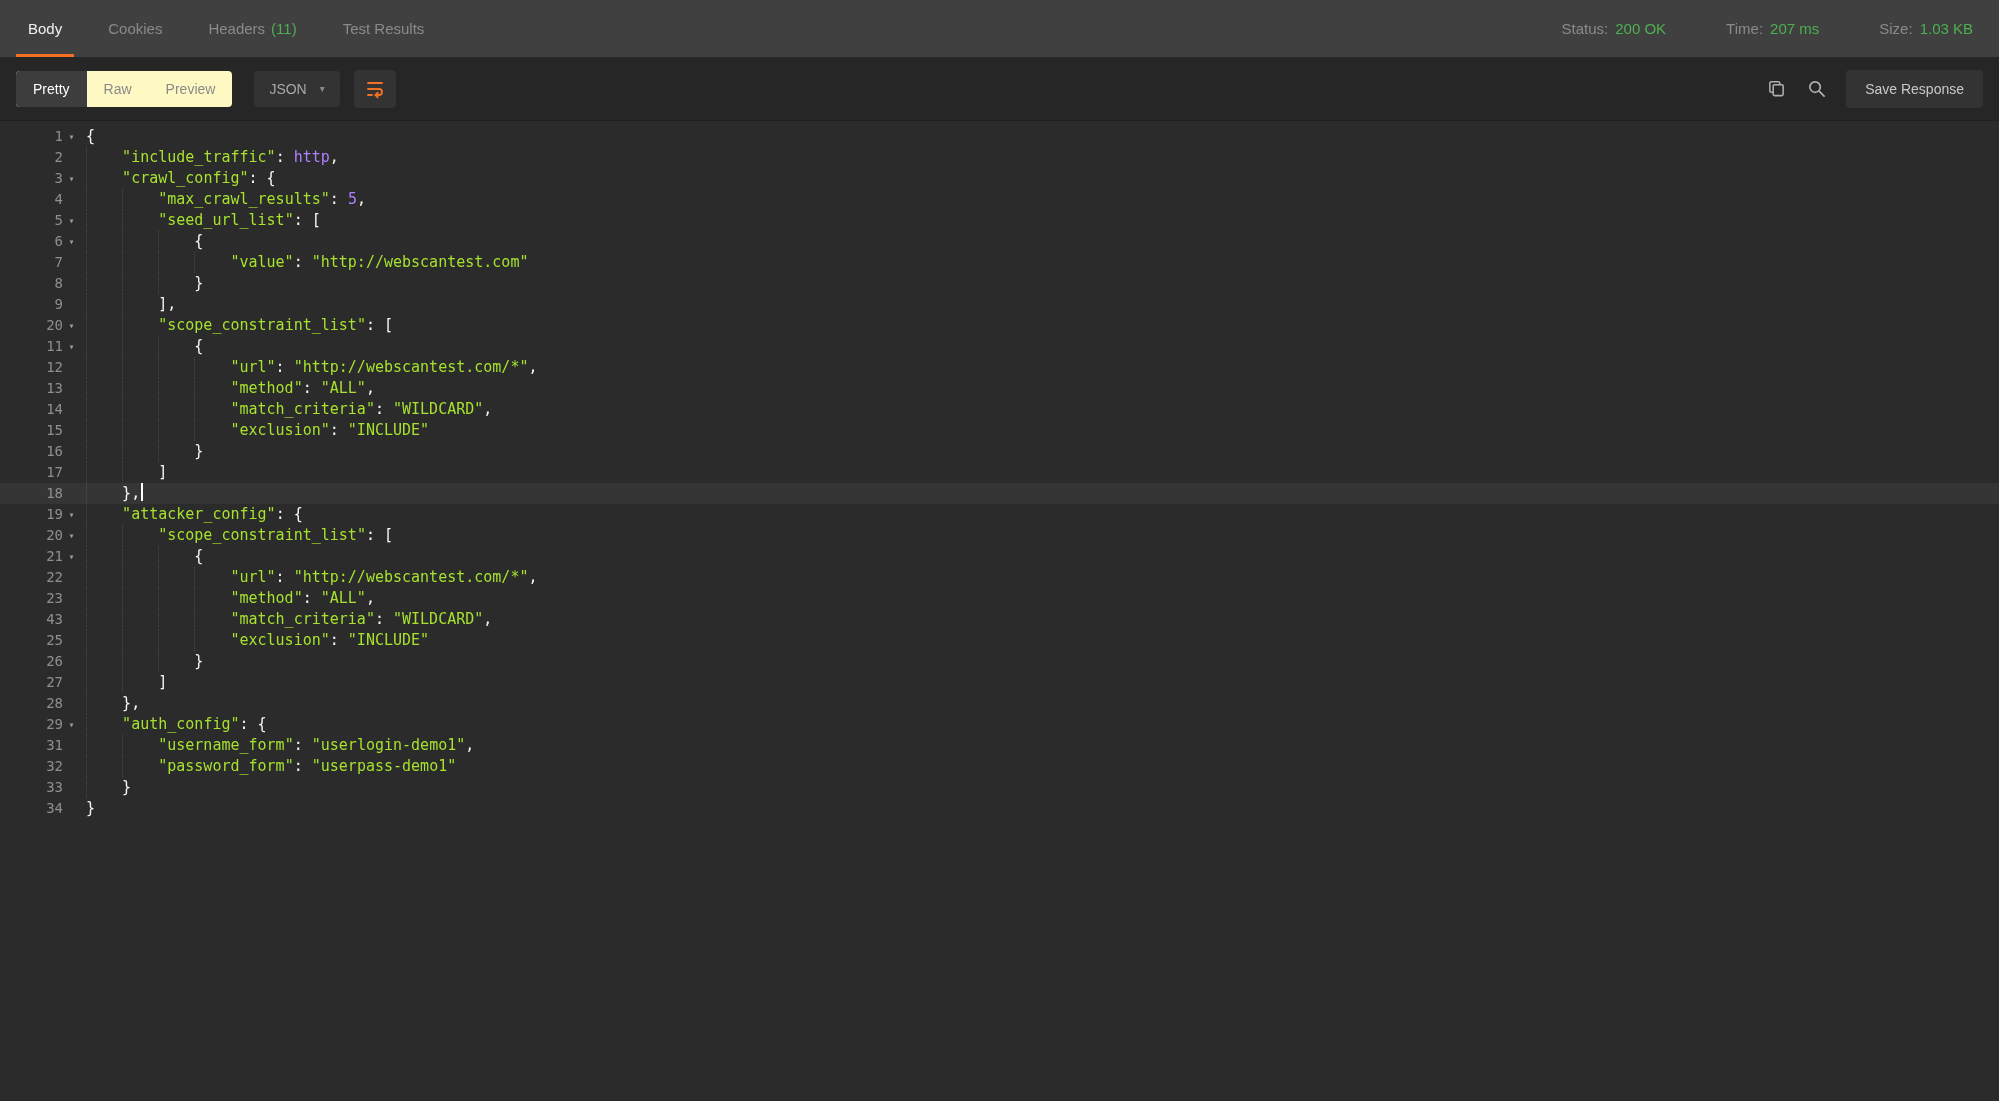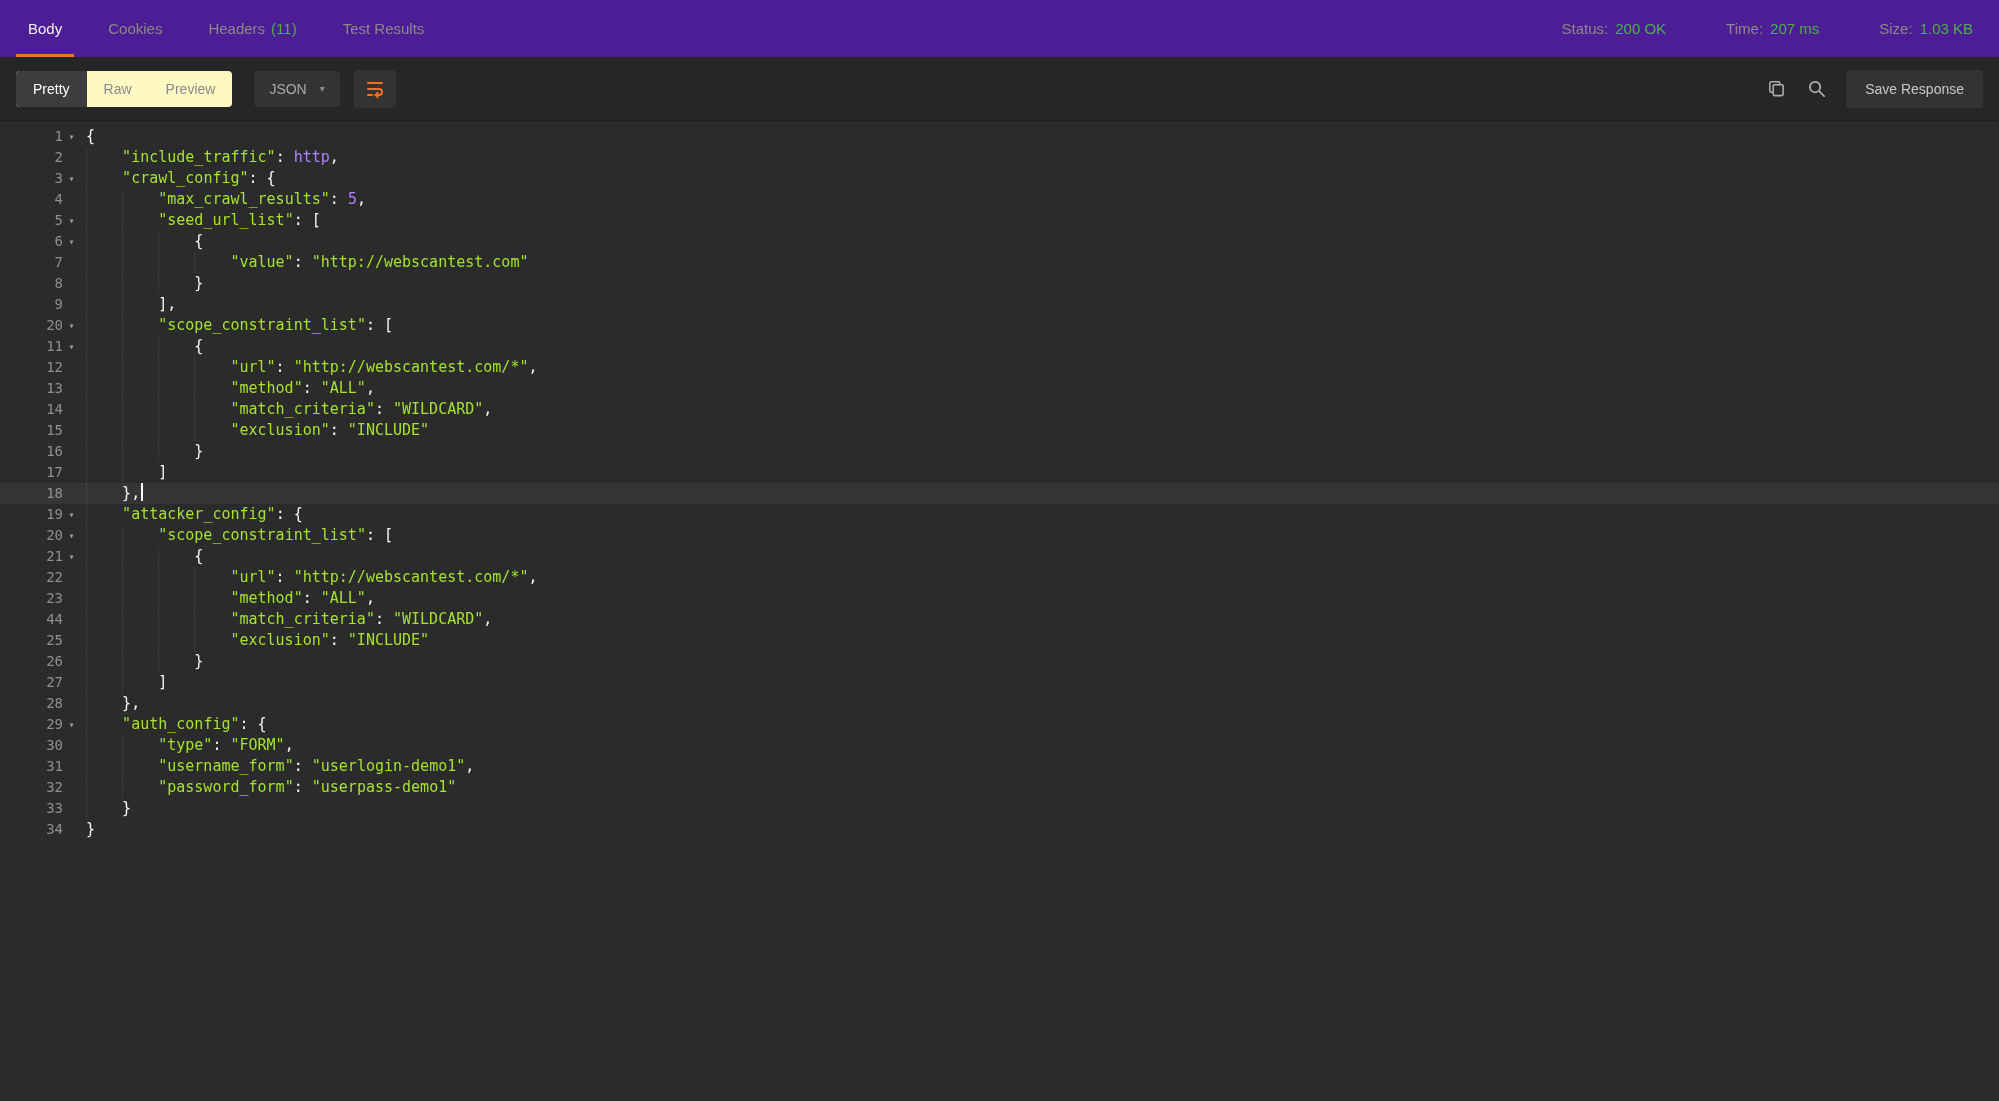--- a/index.html
+++ b/index.html
@@ -7,21 +7,21 @@
   body{
     background:#262626;
     font-family:"Liberation Sans",sans-serif;
     overflow:hidden;
     color:#cccccc;
   }
   .app{display:flex;flex-direction:column;height:100%;}
 
   
   .topbar{
-    height:57px;flex:none;background:#4c1d95;
+    height:57px;flex:none;background:#404040;
     display:flex;align-items:stretch;padding:0 26px;
   }
   .tabs{display:flex;gap:42px;}
   .tab{
     display:flex;align-items:center;gap:6px;
     font-size:15px;color:#8a8a8a;position:relative;cursor:pointer;padding:0 2px;
   }
   .tab.active{color:#f0f0f0;}
   .tab.active::after{
     content:"";position:absolute;left:-10px;right:-10px;bottom:0;height:3px;
@@ -179,26 +179,25 @@
       <div class="line"><span class="gutter"><span class="ln">14</span><span class="fold"></span></span><span class="code"><span class="ig"></span><span class="ig"></span><span class="ig"></span><span class="ig"></span><span class="tok-key">"match_criteria"</span><span class="tok-punct">: </span><span class="tok-str">"WILDCARD"</span><span class="tok-punct">,</span></span></div>
       <div class="line"><span class="gutter"><span class="ln">15</span><span class="fold"></span></span><span class="code"><span class="ig"></span><span class="ig"></span><span class="ig"></span><span class="ig"></span><span class="tok-key">"exclusion"</span><span class="tok-punct">: </span><span class="tok-str">"INCLUDE"</span></span></div>
       <div class="line"><span class="gutter"><span class="ln">16</span><span class="fold"></span></span><span class="code"><span class="ig"></span><span class="ig"></span><span class="ig"></span><span class="tok-punct">}</span></span></div>
       <div class="line"><span class="gutter"><span class="ln">17</span><span class="fold"></span></span><span class="code"><span class="ig"></span><span class="ig"></span><span class="tok-punct">]</span></span></div>
       <div class="line current"><span class="gutter"><span class="ln">18</span><span class="fold"></span></span><span class="code"><span class="ig"></span><span class="tok-punct">},</span><span class="cursor"></span></span></div>
       <div class="line"><span class="gutter"><span class="ln">19</span><span class="fold">▾</span></span><span class="code"><span class="ig"></span><span class="tok-key">"attacker_config"</span><span class="tok-punct">: {</span></span></div>
       <div class="line"><span class="gutter"><span class="ln">20</span><span class="fold">▾</span></span><span class="code"><span class="ig"></span><span class="ig"></span><span class="tok-key">"scope_constraint_list"</span><span class="tok-punct">: [</span></span></div>
       <div class="line"><span class="gutter"><span class="ln">21</span><span class="fold">▾</span></span><span class="code"><span class="ig"></span><span class="ig"></span><span class="ig"></span><span class="tok-punct">{</span></span></div>
       <div class="line"><span class="gutter"><span class="ln">22</span><span class="fold"></span></span><span class="code"><span class="ig"></span><span class="ig"></span><span class="ig"></span><span class="ig"></span><span class="tok-key">"url"</span><span class="tok-punct">: </span><span class="tok-str">"http://webscantest.com/*"</span><span class="tok-punct">,</span></span></div>
       <div class="line"><span class="gutter"><span class="ln">23</span><span class="fold"></span></span><span class="code"><span class="ig"></span><span class="ig"></span><span class="ig"></span><span class="ig"></span><span class="tok-key">"method"</span><span class="tok-punct">: </span><span class="tok-str">"ALL"</span><span class="tok-punct">,</span></span></div>
-      <div class="line"><span class="gutter"><span class="ln">44</span><span class="fold"></span></span><span class="code"><span class="ig"></span><span class="ig"></span><span class="ig"></span><span class="ig"></span><span class="tok-key">"match_criteria"</span><span class="tok-punct">: </span><span class="tok-str">"WILDCARD"</span><span class="tok-punct">,</span></span></div>
+      <div class="line"><span class="gutter"><span class="ln">43</span><span class="fold"></span></span><span class="code"><span class="ig"></span><span class="ig"></span><span class="ig"></span><span class="ig"></span><span class="tok-key">"match_criteria"</span><span class="tok-punct">: </span><span class="tok-str">"WILDCARD"</span><span class="tok-punct">,</span></span></div>
       <div class="line"><span class="gutter"><span class="ln">25</span><span class="fold"></span></span><span class="code"><span class="ig"></span><span class="ig"></span><span class="ig"></span><span class="ig"></span><span class="tok-key">"exclusion"</span><span class="tok-punct">: </span><span class="tok-str">"INCLUDE"</span></span></div>
       <div class="line"><span class="gutter"><span class="ln">26</span><span class="fold"></span></span><span class="code"><span class="ig"></span><span class="ig"></span><span class="ig"></span><span class="tok-punct">}</span></span></div>
       <div class="line"><span class="gutter"><span class="ln">27</span><span class="fold"></span></span><span class="code"><span class="ig"></span><span class="ig"></span><span class="tok-punct">]</span></span></div>
       <div class="line"><span class="gutter"><span class="ln">28</span><span class="fold"></span></span><span class="code"><span class="ig"></span><span class="tok-punct">},</span></span></div>
       <div class="line"><span class="gutter"><span class="ln">29</span><span class="fold">▾</span></span><span class="code"><span class="ig"></span><span class="tok-key">"auth_config"</span><span class="tok-punct">: {</span></span></div>
-      <div class="line"><span class="gutter"><span class="ln">30</span><span class="fold"></span></span><span class="code"><span class="ig"></span><span class="ig"></span><span class="tok-key">"type"</span><span class="tok-punct">: </span><span class="tok-str">"FORM"</span><span class="tok-punct">,</span></span></div>
       <div class="line"><span class="gutter"><span class="ln">31</span><span class="fold"></span></span><span class="code"><span class="ig"></span><span class="ig"></span><span class="tok-key">"username_form"</span><span class="tok-punct">: </span><span class="tok-str">"userlogin-demo1"</span><span class="tok-punct">,</span></span></div>
       <div class="line"><span class="gutter"><span class="ln">32</span><span class="fold"></span></span><span class="code"><span class="ig"></span><span class="ig"></span><span class="tok-key">"password_form"</span><span class="tok-punct">: </span><span class="tok-str">"userpass-demo1"</span></span></div>
       <div class="line"><span class="gutter"><span class="ln">33</span><span class="fold"></span></span><span class="code"><span class="ig"></span><span class="tok-punct">}</span></span></div>
       <div class="line"><span class="gutter"><span class="ln">34</span><span class="fold"></span></span><span class="code"><span class="tok-punct">}</span></span></div>
     </div>
 
 </div>
 
 </body></html>

